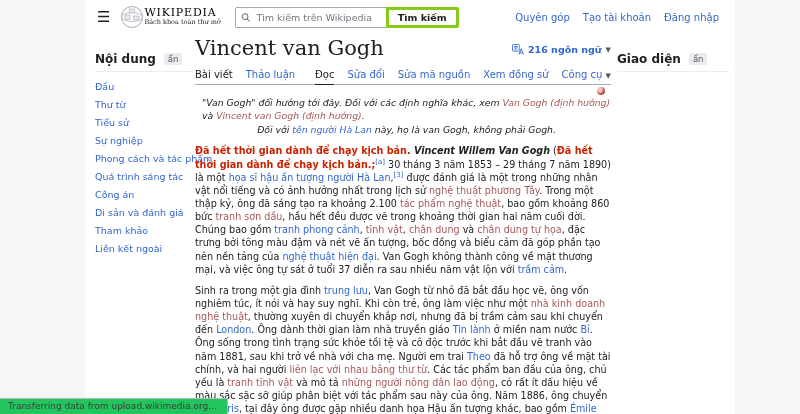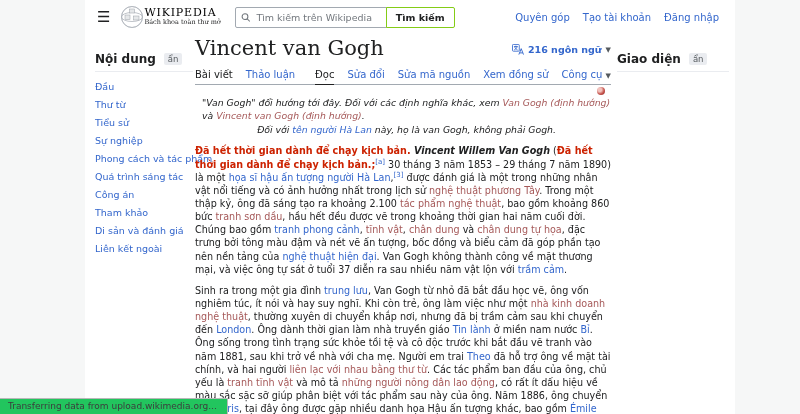--- a/index.html
+++ b/index.html
@@ -16,21 +16,21 @@
   .burger{font-size:15px;color:#202122;padding:2px 8px;cursor:pointer;}
   .logo{display:flex;align-items:center;margin-left:2px;justify-content:center;}
   .globe{width:24px;height:24px;}
   .wordmark{line-height:1.1;}
   .wm-title{font-family:"DejaVu Serif","Liberation Serif",serif;font-size:11px;letter-spacing:.8px;color:#000;}
   .wm-tag{font-size:6.5px;color:#202122;font-family:"DejaVu Serif","Liberation Serif",serif;}
   .search{display:flex;height:21px;margin-left:14px;flex:0 0 auto;}
   .search-box{display:flex;align-items:center;border:1px solid #a2a9b1;border-radius:2px 0 0 2px;width:140px;padding:0 5px;gap:4px;background:#fff;}
   .search-box input{border:none;outline:none;font-size:9.5px;width:100%;font-family:inherit;color:#202122;}
   .search-box input::placeholder{color:#72777d;}
-  .search-btn{border:1px solid #84cc16;margin-left:-1px;border-radius:0 2px 2px 0;background:#fff;font-weight:bold;font-size:9.5px;padding:0 9px;color:#202122;font-family:inherit;cursor:pointer;}
+  .search-btn{border:3px solid #84cc16;margin-left:-1px;border-radius:0 2px 2px 0;background:#fff;font-weight:bold;font-size:9.5px;padding:0 9px;color:#202122;font-family:inherit;cursor:pointer;}
   .hdr-links{margin-left:auto;display:flex;gap:13px;font-size:10px;}
   .hdr-links a{color:#3366cc;text-decoration:none;cursor:pointer;}
 
   
   .sidebar{position:absolute;left:10px;top:52px;width:98px;}
   .panel-head{display:flex;align-items:center;gap:8px;padding-bottom:5px;border-bottom:1px solid #eaecf0;margin-bottom:5px;}
   .panel-title{font-weight:bold;font-size:12px;color:#202122;}
   .pill{font-size:8.5px;color:#54595d;background:#eaecf0;border-radius:2px;padding:1px 4px;cursor:pointer;}
   .sb-item{color:#3366cc;font-size:9.5px;padding:3.5px 0;cursor:pointer;white-space:nowrap;}
 
@@ -113,22 +113,22 @@
       <span class="panel-title">Nội dung</span>
       <span class="pill">ẩn</span>
     </div>
     <div class="sb-item">Đầu</div>
     <div class="sb-item">Thư từ</div>
     <div class="sb-item">Tiểu sử</div>
     <div class="sb-item">Sự nghiệp</div>
     <div class="sb-item">Phong cách và tác phẩm</div>
     <div class="sb-item">Quá trình sáng tác</div>
     <div class="sb-item">Công án</div>
+    <div class="sb-item">Di sản và đánh giá</div>
     <div class="sb-item">Tham khảo</div>
-    <div class="sb-item">Di sản và đánh giá</div>
     <div class="sb-item">Liên kết ngoài</div>
   </div>
 
   <div class="main">
     <div class="title-row">
       <h1 class="page-title">Vincent van Gogh</h1>
       <div class="lang-btn">
         <svg width="12" height="11" viewBox="0 0 14 13">
           <rect x="0.5" y="0.5" width="8" height="8" rx="1" fill="none" stroke="#3366cc" stroke-width="1"></rect>
           <line x1="2.2" y1="3" x2="6.8" y2="3" stroke="#3366cc" stroke-width="1"></line>

